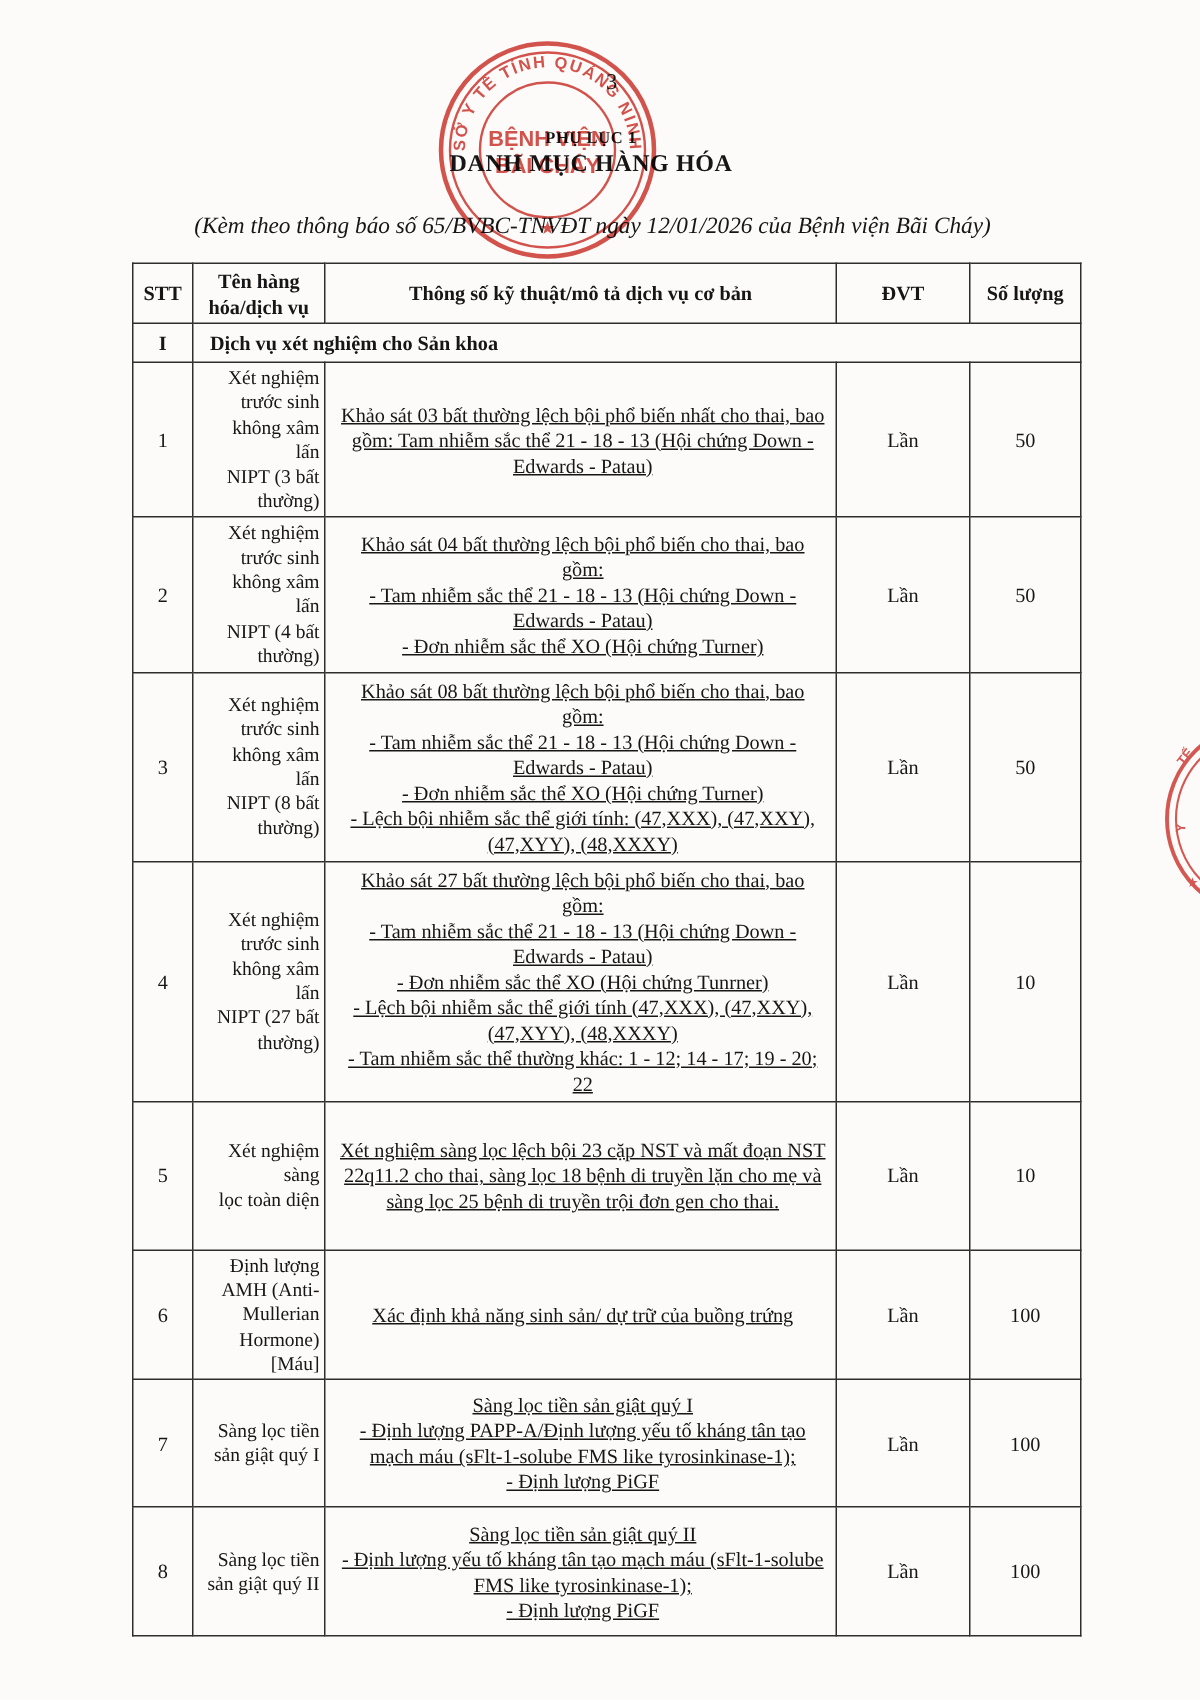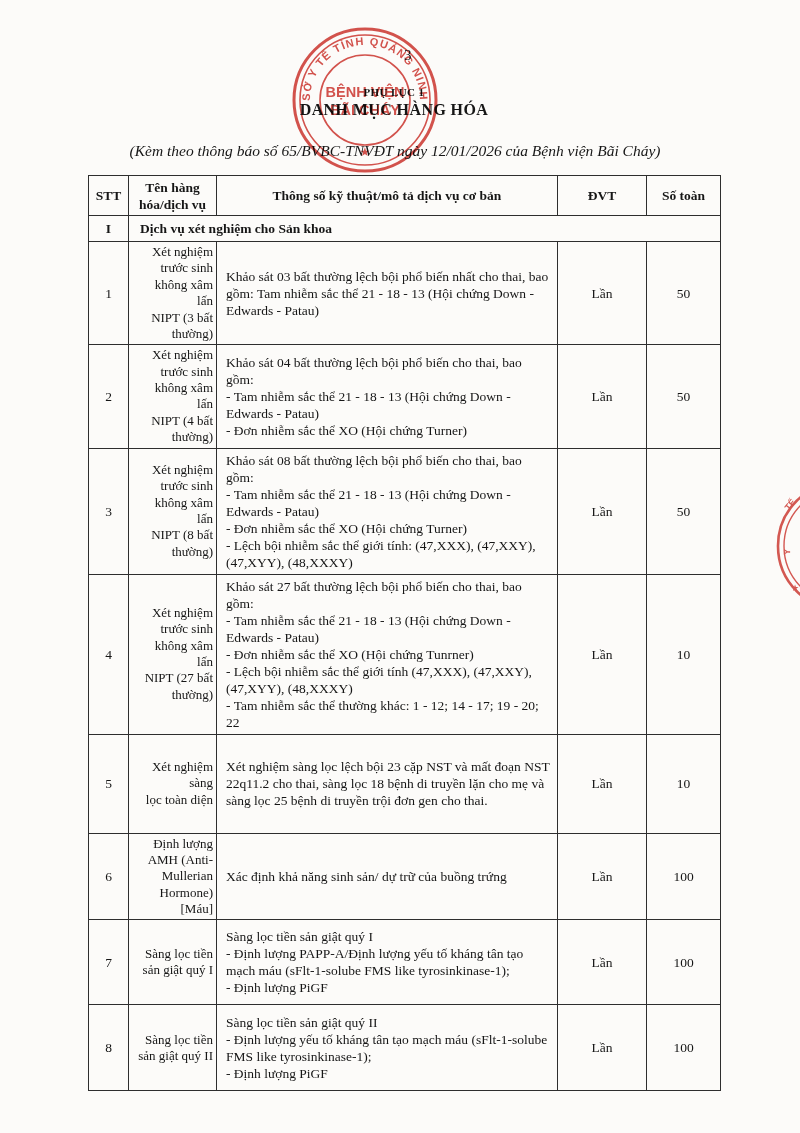--- a/index.html
+++ b/index.html
@@ -49,21 +49,21 @@
   table.goods th {
     font-size: 13.5px; font-weight: bold; text-align: center;
     white-space: pre-line; padding: 2px 2px;
   }
   tr.header-row { height: 40px; }
   tr.section-row { height: 26px; }
   .section-num { text-align: center; font-weight: bold; }
   .section-label { font-weight: bold; padding-left: 11px; }
   .cell-center { text-align: center; padding: 2px; }
   .cell-name { text-align: right; padding: 2px 3px 2px 8px; white-space: pre-line; font-size: 13px; }
-  .cell-desc { text-align: left; padding: 3px 6px 3px 9px; white-space: pre-line; }
+  .cell-desc { text-align: center; padding: 3px 6px 3px 9px; white-space: pre-line; text-decoration: underline; }
 </style>
 </head>
 <body>
 
 <div class="page-number">3</div>
 
 <div class="titles">
   <div class="appendix-title">PHỤ LỤC 1</div>
   <div class="doc-title">DANH MỤC HÀNG HÓA</div>
 </div>
@@ -106,21 +106,21 @@
         <col style="width:89px">
         <col style="width:74px">
     </colgroup>
     <thead>
       <tr class="header-row">
         <th>STT</th>
         <th>Tên hàng
 hóa/dịch vụ</th>
         <th>Thông số kỹ thuật/mô tả dịch vụ cơ bản</th>
         <th>ĐVT</th>
-        <th>Số toàn</th>
+        <th>Số lượng</th>
       </tr>
     </thead>
     <tbody>
       <tr class="section-row">
         <td class="section-num">I</td>
         <td class="section-label" colspan="4">Dịch vụ xét nghiệm cho Sản khoa</td>
       </tr>
     <tr style="height: 77px;">
           <td class="cell-center">1</td>
           <td class="cell-name">Xét nghiệm

